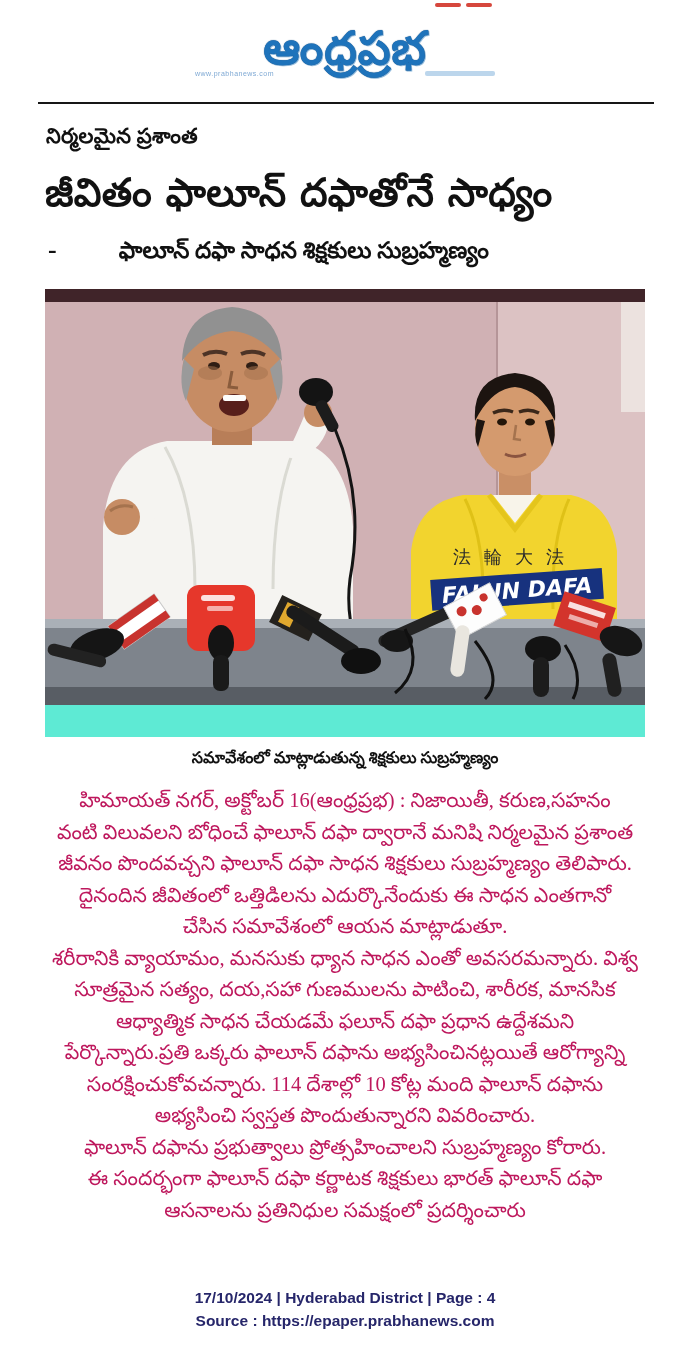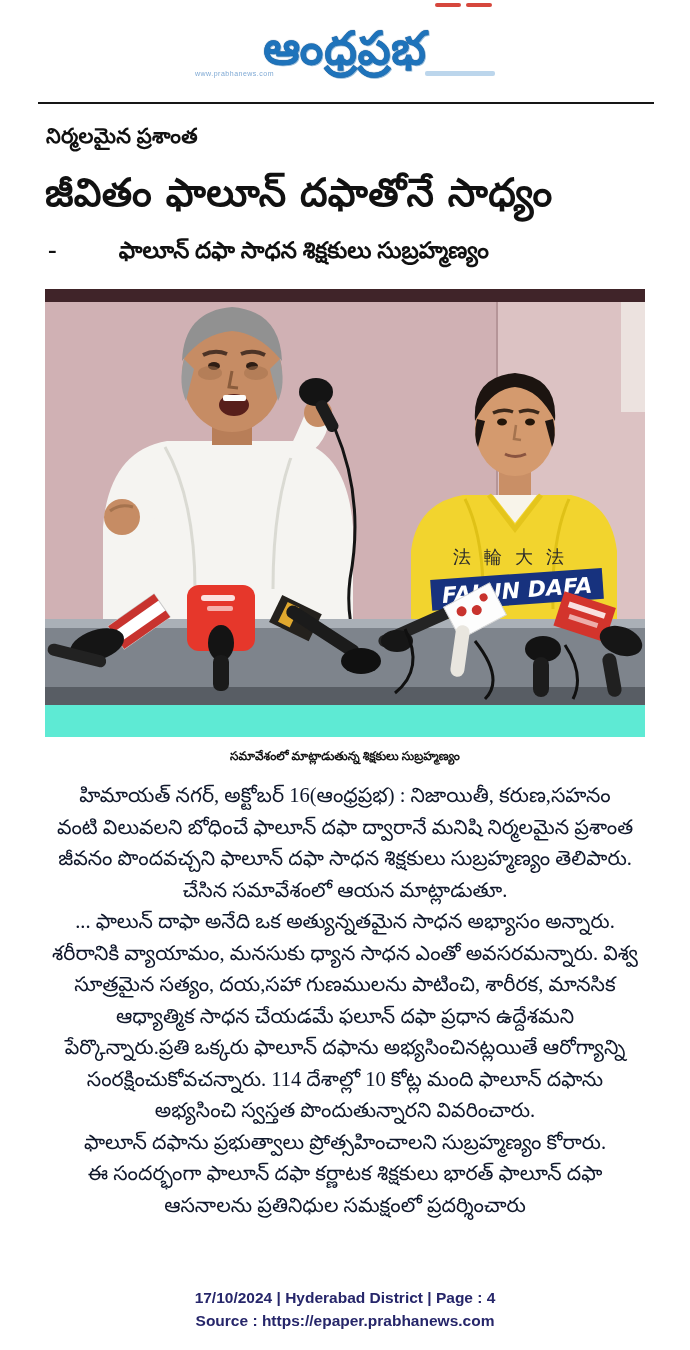--- a/index.html
+++ b/index.html
@@ -29,23 +29,23 @@
   
   .kicker{margin:20px 0 16px 46px;font-size:21px;font-weight:700;letter-spacing:.3px;}
   .headline{margin:8px 0 0 45px;font-size:39px;font-weight:800;line-height:48px;letter-spacing:.2px;
     font-family:"DejaVu Sans","Liberation Sans",sans-serif;}
   .byline-row{display:flex;align-items:baseline;margin:18px 0 0 48px;}
   .byline-dash{font-size:26px;font-weight:700;}
   .byline{margin-left:62px;font-size:23px;font-weight:700;}
   
   .photo-wrap{margin:20px 45px 12px 45px;width:600px;height:448px;background:#5eead4;}
   .photo-wrap svg{display:block;}
-  .caption{margin-top:9px;text-align:center;font-size:12px;font-weight:700;}
-  
-  .body-text{margin:14px 28px 0 28px;text-align:center;font-size:20.5px;line-height:31.5px;color:#0f172a;}
+  .caption{margin-top:9px;text-align:center;font-size:16px;font-weight:700;}
+  
+  .body-text{margin:14px 28px 0 28px;text-align:center;font-size:20.5px;line-height:31.5px;color:#be185d;}
   .body-line{white-space:nowrap;}
   
   .footer{position:absolute;left:0;right:0;bottom:18px;text-align:center;
     font-family:"Liberation Sans","DejaVu Sans",sans-serif;
     color:#26266a;font-weight:700;font-size:15.5px;line-height:23px;}
 </style>
 </head>
 <body>
 
 <div class="page">
@@ -188,22 +188,22 @@
       </g>
     </svg>
   </div>
 
   <div class="caption">సమావేశంలో మాట్లాడుతున్న శిక్షకులు సుబ్రహ్మణ్యం</div>
 
   <div class="body-text">
     <div class="body-line">హిమాయత్ నగర్, అక్టోబర్ 16(ఆంధ్రప్రభ) : నిజాయితీ, కరుణ,సహనం</div>
     <div class="body-line">వంటి విలువలని బోధించే ఫాలూన్ దఫా ద్వారానే మనిషి నిర్మలమైన ప్రశాంత</div>
     <div class="body-line">జీవనం పొందవచ్చని ఫాలూన్ దఫా సాధన శిక్షకులు సుబ్రహ్మణ్యం తెలిపారు.</div>
+    <div class="body-line">దైనందిన జీవితంలో ఒత్తిడిలను ఎదుర్కొనేందుకు ఈ సాధన ఎంతగానో</div>
     <div class="body-line">చేసిన సమావేశంలో ఆయన మాట్లాడుతూ.</div>
-    <div class="body-line">... ఫాలున్ దాఫా అనేది ఒక అత్యున్నతమైన సాధన అభ్యాసం అన్నారు.</div>
     <div class="body-line">శరీరానికి వ్యాయామం, మనసుకు ధ్యాన సాధన ఎంతో అవసరమన్నారు. విశ్వ</div>
     <div class="body-line">సూత్రమైన సత్యం, దయ,సహా గుణములను పాటించి, శారీరక, మానసిక</div>
     <div class="body-line">ఆధ్యాత్మిక సాధన చేయడమే ఫలూన్ దఫా ప్రధాన ఉద్దేశమని</div>
     <div class="body-line">పేర్కొన్నారు.ప్రతి ఒక్కరు ఫాలూన్ దఫాను అభ్యసించినట్లయితే ఆరోగ్యాన్ని</div>
     <div class="body-line">సంరక్షించుకోవచన్నారు. 114 దేశాల్లో 10 కోట్ల మంది ఫాలూన్ దఫాను</div>
     <div class="body-line">అభ్యసించి స్వస్తత పొందుతున్నారని వివరించారు.</div>
     <div class="body-line">ఫాలూన్ దఫాను ప్రభుత్వాలు ప్రోత్సహించాలని సుబ్రహ్మణ్యం కోరారు.</div>
     <div class="body-line">ఈ సందర్భంగా ఫాలూన్ దఫా కర్ణాటక శిక్షకులు భారత్ ఫాలూన్ దఫా</div>
     <div class="body-line">ఆసనాలను ప్రతినిధుల సమక్షంలో ప్రదర్శించారు</div>
   </div>

